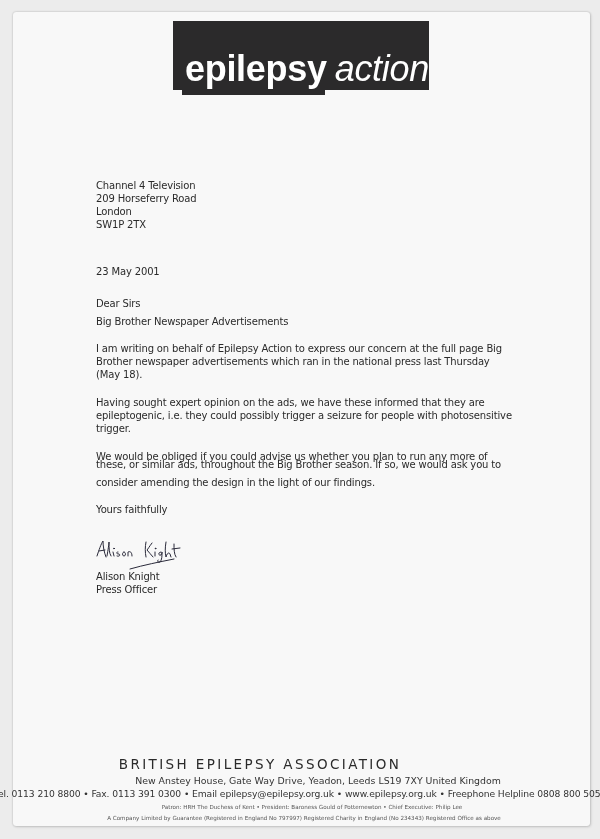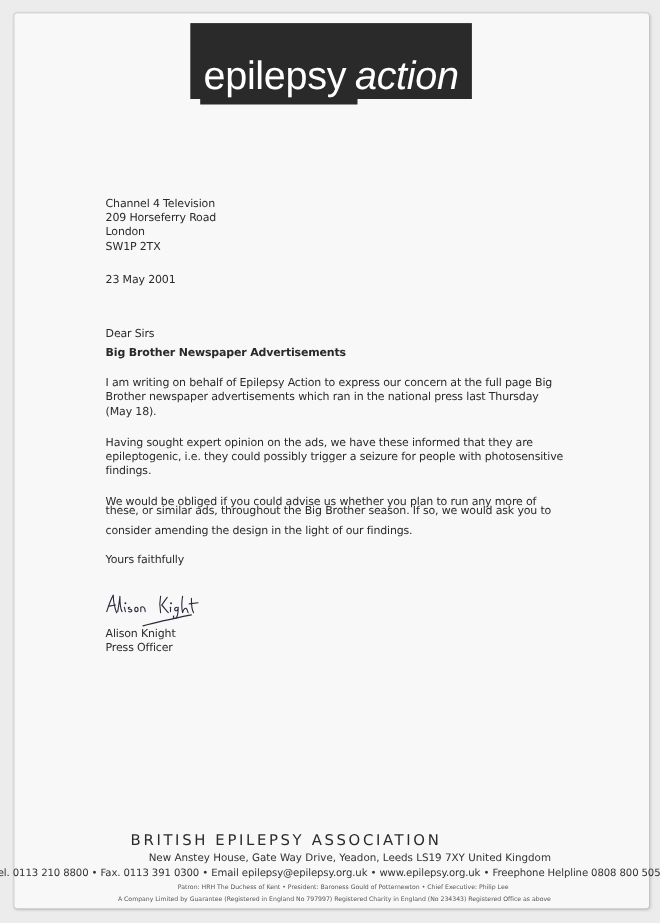--- a/index.html
+++ b/index.html
@@ -44,34 +44,34 @@
       position: absolute;
       left: 185px;
       top: 49px;
       color: #ffffff;
       font-family: "Liberation Sans", sans-serif;
       font-size: 36px;
       line-height: 40px;
       white-space: nowrap;
       letter-spacing: -0.3px;
     }
-    .logo-text .bold { font-weight: normal; }
+    .logo-text .bold { font-weight: bold; }
     .logo-text .italic { font-style: italic; font-weight: normal; margin-left: 8px; }
 
     .txt {
       position: absolute;
       left: 96px;
       color: #2a2a2a;
       font-family: "DejaVu Sans", sans-serif;
       font-size: 10px;
       line-height: 13.2px;
       white-space: nowrap;
       letter-spacing: -0.15px;
     }
-    .bold { font-weight: bold; }
+    .bold { font-weight: normal; }
 
     .signature {
       position: absolute;
       left: 94px;
       top: 538px;
       width: 110px;
       height: 36px;
     }
 
     .footer-title {
@@ -108,33 +108,33 @@
 <div class="logo-tab"></div>
 <div class="logo-text">
   <span class="bold">epilepsy</span><span class="italic">action</span>
 </div>
 
 <div class="txt" style="top:179px;">Channel 4 Television</div>
 <div class="txt" style="top:192px;">209 Horseferry Road</div>
 <div class="txt" style="top:205px;">London</div>
 <div class="txt" style="top:218px;">SW1P 2TX</div>
 
-<div class="txt" style="top:248px;">23 May 2001</div>
+<div class="txt" style="top:265px;">23 May 2001</div>
 
 <div class="txt" style="top:297px;">Dear Sirs</div>
 
 <div class="txt bold" style="top:315px;">Big Brother Newspaper Advertisements</div>
 
 <div class="txt" style="top:342px;">I am writing on behalf of Epilepsy Action to express our concern at the full page Big</div>
 <div class="txt" style="top:355px;">Brother newspaper advertisements which ran in the national press last Thursday</div>
 <div class="txt" style="top:368px;">(May 18).</div>
 
 <div class="txt" style="top:396px;">Having sought expert opinion on the ads, we have these informed that they are</div>
 <div class="txt" style="top:409px;">epileptogenic, i.e. they could possibly trigger a seizure for people with photosensitive</div>
-<div class="txt" style="top:422px;">findings.</div>
+<div class="txt" style="top:422px;">trigger.</div>
 
 <div class="txt" style="top:450px;">We would be obliged if you could advise us whether you plan to run any more of</div>
 <div class="txt" style="top:458px;">these, or similar ads, throughout the Big Brother season.  If so, we would ask you to</div>
 <div class="txt" style="top:476px;">consider amending the design in the light of our findings.</div>
 
 <div class="txt" style="top:503px;">Yours faithfully</div>
 
 <svg class="signature" viewBox="0 0 110 36">
   <g fill="none" stroke="#2a2a3a" stroke-width="1" stroke-linecap="round" stroke-linejoin="round">
 

